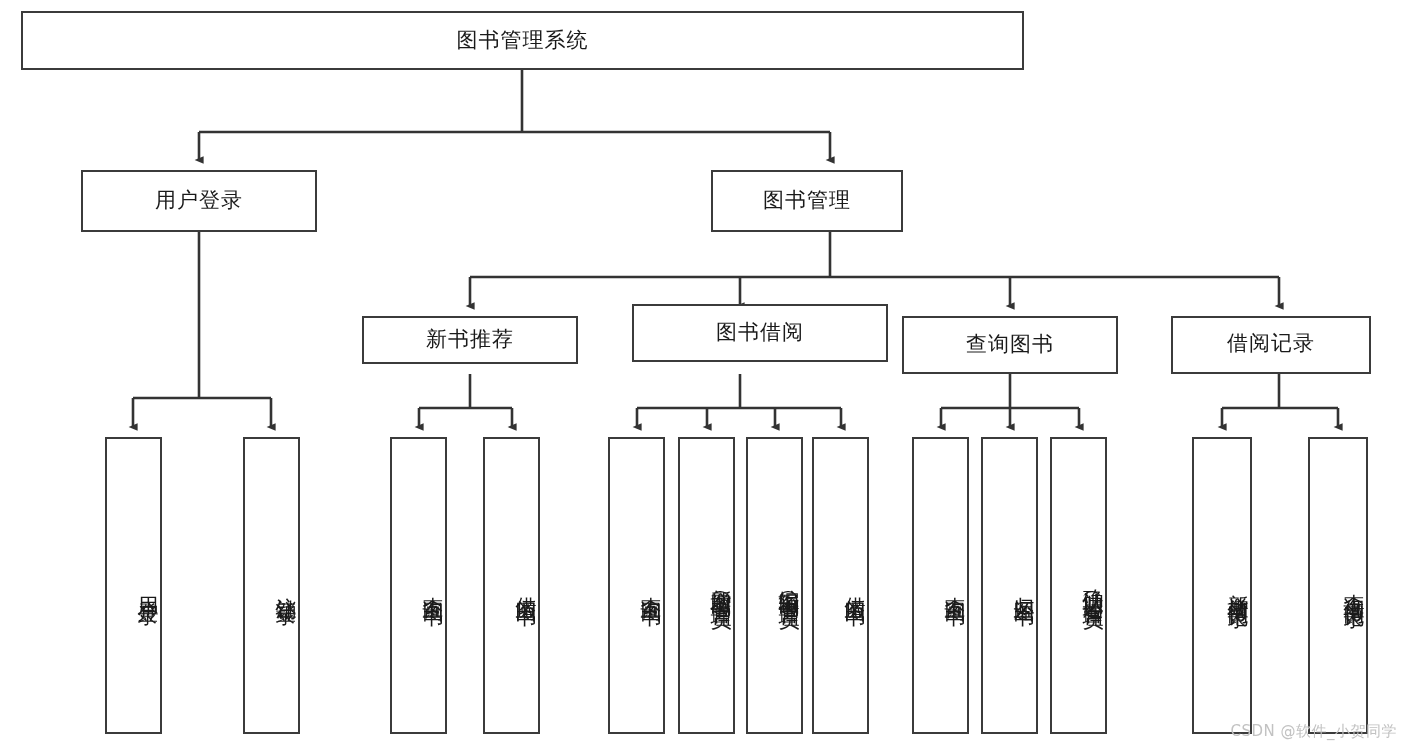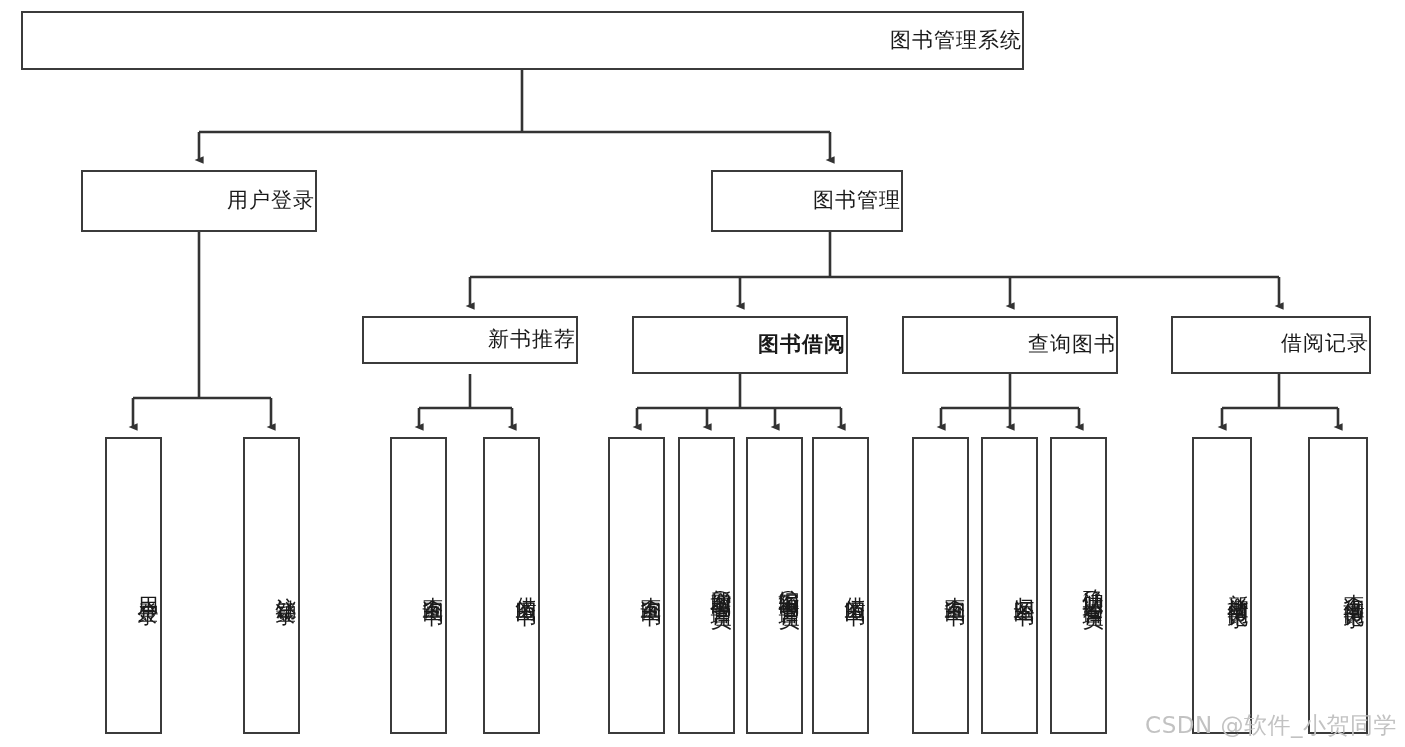--- a/index.html
+++ b/index.html
@@ -34,21 +34,20 @@
     display: flex;
     align-items: center;
     justify-content: center;
     text-align: center;
     color: #1a1a1a;
   }
   .node.horiz {
     font-size: 21px;
     letter-spacing: 1px;
     line-height: 1.2;
-    justify-content: flex-end;
   }
   .node.vert {
     writing-mode: vertical-rl;
     text-orientation: upright;
     font-size: 21px;
     letter-spacing: 3px;
     line-height: 1.15;
     padding: 6px 0;
     align-items: flex-start;
     justify-content: center;
@@ -59,21 +58,21 @@
     display: block;
     white-space: normal;
   }
   .node .hlabel {
     display: block;
   }
   #watermark {
     position: absolute;
     right: 8px;
     bottom: 6px;
-    font-size: 23px;
+    font-size: 15px;
     color: #c2c2c2;
     letter-spacing: 0.5px;
     user-select: none;
     white-space: nowrap;
   }
 </style>
 </head>
 <body>
 
 <div id="diagram-root">
@@ -136,21 +135,21 @@
   <div class="node horiz" style="left:81px; top:170px; width:236px; height:62px;">
     <span class="hlabel">用户登录</span>
   </div>
   <div class="node horiz" style="left:711px; top:170px; width:192px; height:62px;">
     <span class="hlabel">图书管理</span>
   </div>
 
   <div class="node horiz" style="left:362px; top:316px; width:216px; height:48px;">
     <span class="hlabel">新书推荐</span>
   </div>
-  <div class="node horiz" style="left:632px; top:316px; width:216px; height:58px;font-weight:bold;">
+  <div class="node horiz" style="left:632px; top:304px; width:256px; height:58px;">
     <span class="hlabel">图书借阅</span>
   </div>
   <div class="node horiz" style="left:902px; top:316px; width:216px; height:58px;">
     <span class="hlabel">查询图书</span>
   </div>
   <div class="node horiz" style="left:1171px; top:316px; width:200px; height:58px;font-family:Liberation Mono, monospace;">
     <span class="hlabel">借阅记录</span>
   </div>
 
   <div class="node vert" style="left:105px; top:437px; width:57px; height:297px;">

